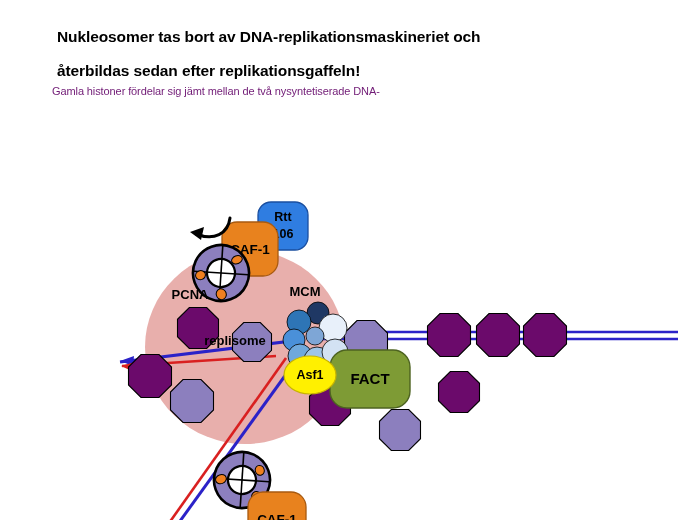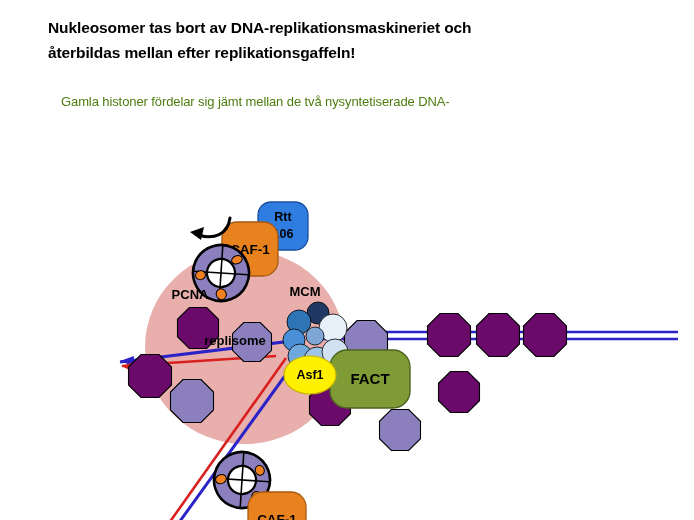--- a/index.html
+++ b/index.html
@@ -6,46 +6,46 @@
   body{
     width:694px;height:520px;background:#ffffff;
     font-family:"Liberation Sans", sans-serif;
     overflow:hidden;position:relative;
   }
   #slide{position:absolute;left:0;top:0;width:694px;height:520px;}
 
   .heading-block{position:absolute;left:44px;top:14px;width:610px;}
   .heading{
     font-size:15.5px;font-weight:bold;color:#000;
-    line-height:1.35;letter-spacing:-0.1px;margin:4px;
+    line-height:1.35;letter-spacing:-0.1px;margin:13px;
   }
   .body-block{position:absolute;left:44px;top:76px;width:614px;}
   .bodytext{
-    font-size:13px;font-weight:normal;color:#4d7c0f;
-    line-height:1.4;letter-spacing:-0.1px;margin:17px;
+    font-size:11px;font-weight:normal;color:#701a75;
+    line-height:1.4;letter-spacing:-0.1px;margin:8px;
   }
 
   .figure{position:absolute;left:0;top:150px;width:694px;height:370px;}
   .figure svg{display:block;}
 
   .svg-label{
     font-family:"Liberation Sans", sans-serif;
     font-weight:bold;
     text-anchor:middle;
     dominant-baseline:middle;
   }
 </style>
 </head>
 <body>
 
 <div id="slide">
 
   <div class="heading-block">
     <p class="heading">Nukleosomer tas bort av DNA-replikationsmaskineriet och</p>
-    <p class="heading">återbildas mellan efter replikationsgaffeln!</p>
+    <p class="heading">återbildas sedan efter replikationsgaffeln!</p>
   </div>
 
   <div class="body-block">
     <p class="bodytext">Gamla histoner fördelar sig jämt mellan de två nysyntetiserade DNA-</p>
   </div>
 
   <div class="figure">
     <svg width="694" height="370" viewBox="0 0 694 370" xmlns="http://www.w3.org/2000/svg">
 
       <ellipse cx="245" cy="197" rx="100" ry="97" fill="#E8AFAC"></ellipse>

